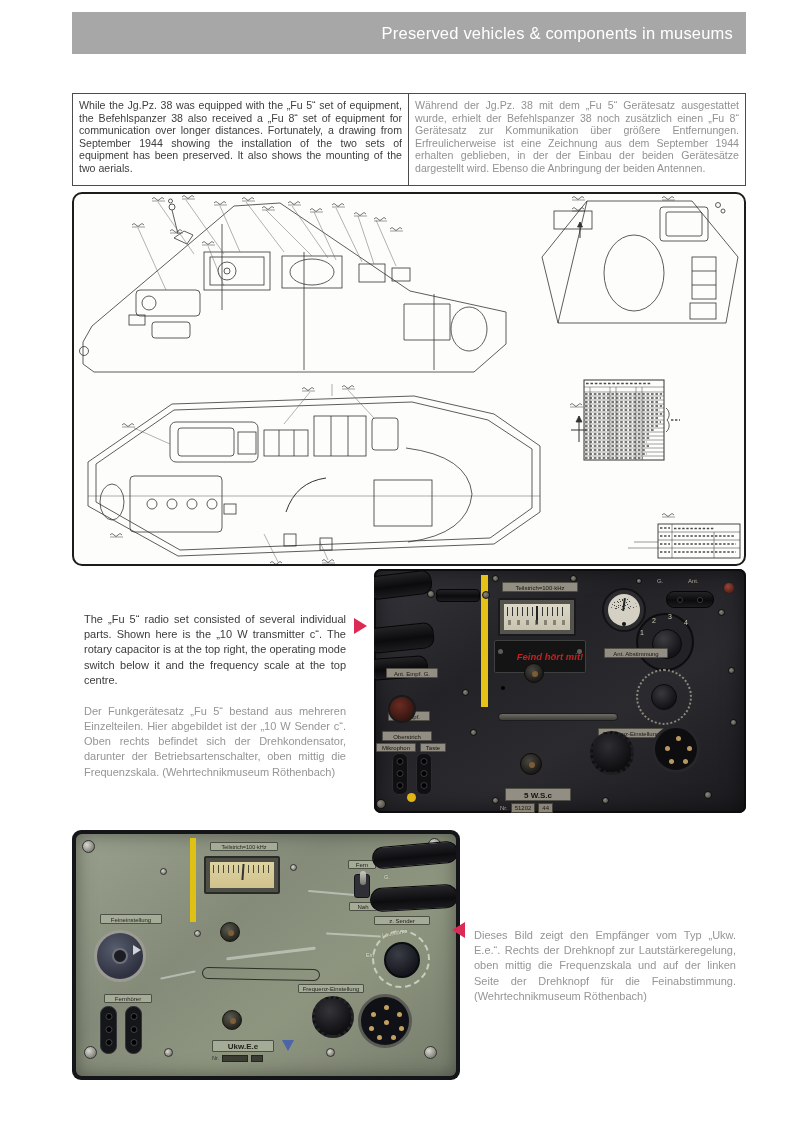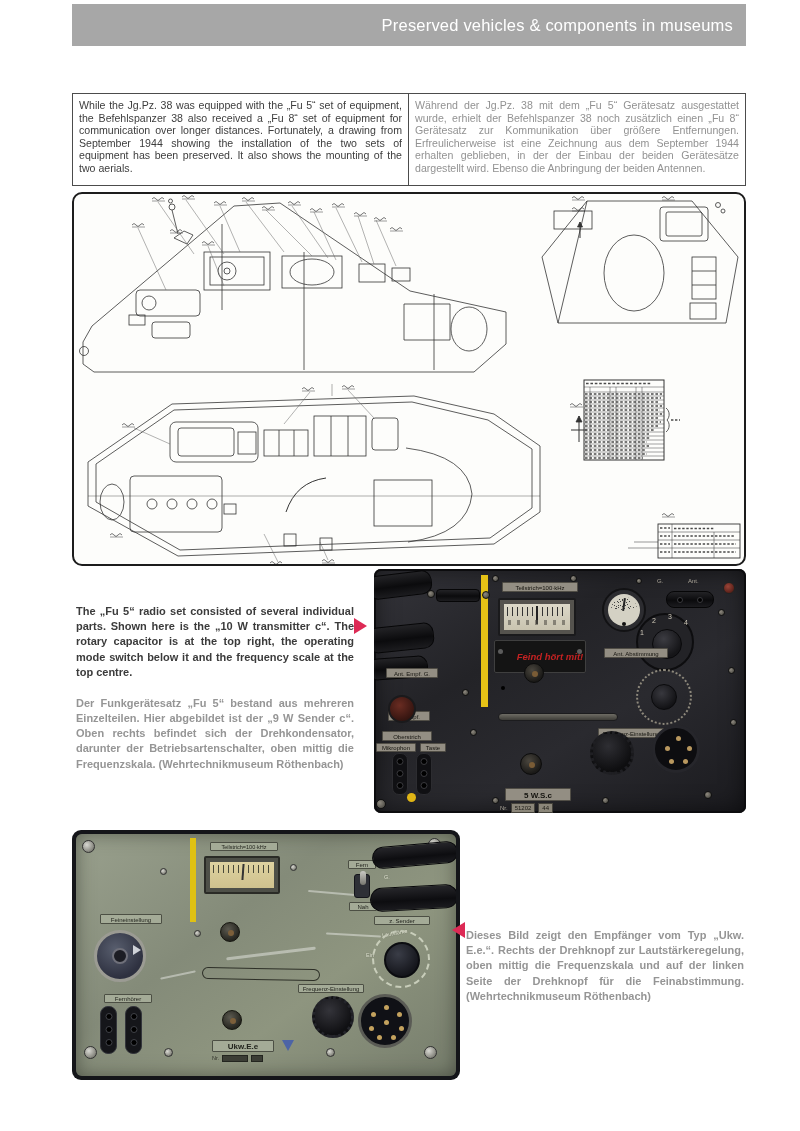--- a/index.html
+++ b/index.html
@@ -1,38 +1,38 @@
 <!DOCTYPE html>
 <html><head>
 <meta charset="utf-8">
 <style>
   html,body{margin:0;padding:0;background:#ffffff;}
   body{font-family:"Liberation Sans",sans-serif;}
   .page{position:relative;width:800px;height:1131px;background:#fff;overflow:hidden;}
 
   
   .bar{position:absolute;left:72px;width:674px;background:#a7a7a7;color:#fff;}
-  .header-bar{top:4px;height:42px;display:flex;align-items:center;justify-content:flex-end;}
+  .header-bar{top:12px;height:42px;display:flex;align-items:center;justify-content:flex-end;}
   .header-bar span{font-size:16.5px;letter-spacing:.2px;padding-right:13px;}
   .footer-bar{top:1103px;height:19px;display:flex;align-items:center;justify-content:space-between;font-size:10px;}
   .footer-bar .fl{padding-left:9px;}
   .footer-bar .fr{padding-right:10px;}
 
   
   .intro-box{position:absolute;left:72px;top:93px;width:674px;height:93px;border-top:1.2px solid #4c4c4c;border-bottom:1.2px solid #4c4c4c;border-left:1.2px solid #4c4c4c;border-right:1.2px solid #4c4c4c;display:flex;box-sizing:border-box;}
   .intro-cell{width:50%;padding:5px 6px 0 6px;font-size:10.6px;line-height:1.18;text-align:justify;overflow:hidden;box-sizing:border-box;}
   .intro-cell.en{color:#3d3d3d;border-right:1.2px solid #4c4c4c;}
   .intro-cell.de{color:#929292;}
 
   
   .drawing-box{position:absolute;left:72px;top:192px;width:674px;height:374px;border:2.4px solid #1c1c1c;border-radius:10px;background:#fdfdfb;box-sizing:border-box;overflow:hidden;}
 
   
   .caption{position:absolute;font-size:11px;line-height:1.38;text-align:justify;}
-  .caption p{margin:0;font-weight:bold;}
+  .caption p{margin:8px;}
   .caption .en{color:#3b3b3b;}
   .caption .de{color:#959595;margin-top:16px;}
   .cap-tx{left:76px;top:604px;width:278px;}
   .cap-rx{left:466px;top:912px;width:278px;}
 
   .arrow-r{position:absolute;left:354px;top:618px;width:0;height:0;border-top:8px solid transparent;border-bottom:8px solid transparent;border-left:13px solid #dd2a55;}
   .arrow-l{position:absolute;left:452px;top:922px;width:0;height:0;border-top:8px solid transparent;border-bottom:8px solid transparent;border-right:13px solid #dd2a55;}
 
   
   .photo-tx{position:absolute;left:374px;top:569px;width:372px;height:244px;border-radius:7px;background:linear-gradient(148deg,#34343a 0%,#232327 35%,#2a2a2f 62%,#1b1b1f 100%);box-shadow:inset 0 0 0 2px #0c0c0e, inset 0 0 24px rgba(0,0,0,.6);overflow:hidden;}
@@ -191,21 +191,21 @@
         <path d="M584,338h82 M584,346h82 M584,354h82 M598,330v34 M640,338v26" stroke-width="0.5"></path>
         <path stroke="#4a4a4a" stroke-width="1.5" stroke-dasharray="2.4 1.7" d="M600,334.5h40 M600,342h60 M600,350h62 M600,358h62 M586,334h10 M586,342h10 M586,350h10 M586,358h10"></path>
         <use href="#scr" x="588" y="318"></use>
         <path d="M560,348h24 M554,354h30" stroke-width="0.5"></path>
       </g>
     </svg>
   </div>
 
   <div class="caption cap-tx">
     <p class="en">The „Fu 5“ radio set consisted of several individual parts. Shown here is the „10 W transmitter c“. The rotary capacitor is at the top right, the operating mode switch below it and the frequency scale at the top centre.</p>
-    <p class="de">Der Funkgerätesatz „Fu 5“ bestand aus mehreren Einzelteilen. Hier abgebildet ist der „9 W Sender c“. Oben rechts befindet sich der Drehkondensator, darunter der Betriebsartenschalter, oben mittig die Frequenzskala. (Wehrtechnikmuseum Röthenbach)</p>
+    <p class="de">Der Funkgerätesatz „Fu 5“ bestand aus mehreren Einzelteilen. Hier abgebildet ist der „10 W Sender c“. Oben rechts befindet sich der Drehkondensator, darunter der Betriebsartenschalter, oben mittig die Frequenzskala. (Wehrtechnikmuseum Röthenbach)</p>
   </div>
   <div class="arrow-r"></div>
 
   <div class="photo-tx">
 
     <div style="left:107px;top:6px;width:7px;height:132px;background:#e6c216;"></div>
 
     <div class="lblT" style="left:128px;top:13px;width:76px;height:10px;line-height:10px;">Teilstrich=100·kHz</div>
     <div style="left:124px;top:29px;width:78px;height:38px;background:#55534e;border:2px solid #1a1a1c;border-radius:2px;">
       <div style="left:4px;top:4px;width:66px;height:26px;background:linear-gradient(180deg,#dcd8c8,#c9c4b0);"></div>

